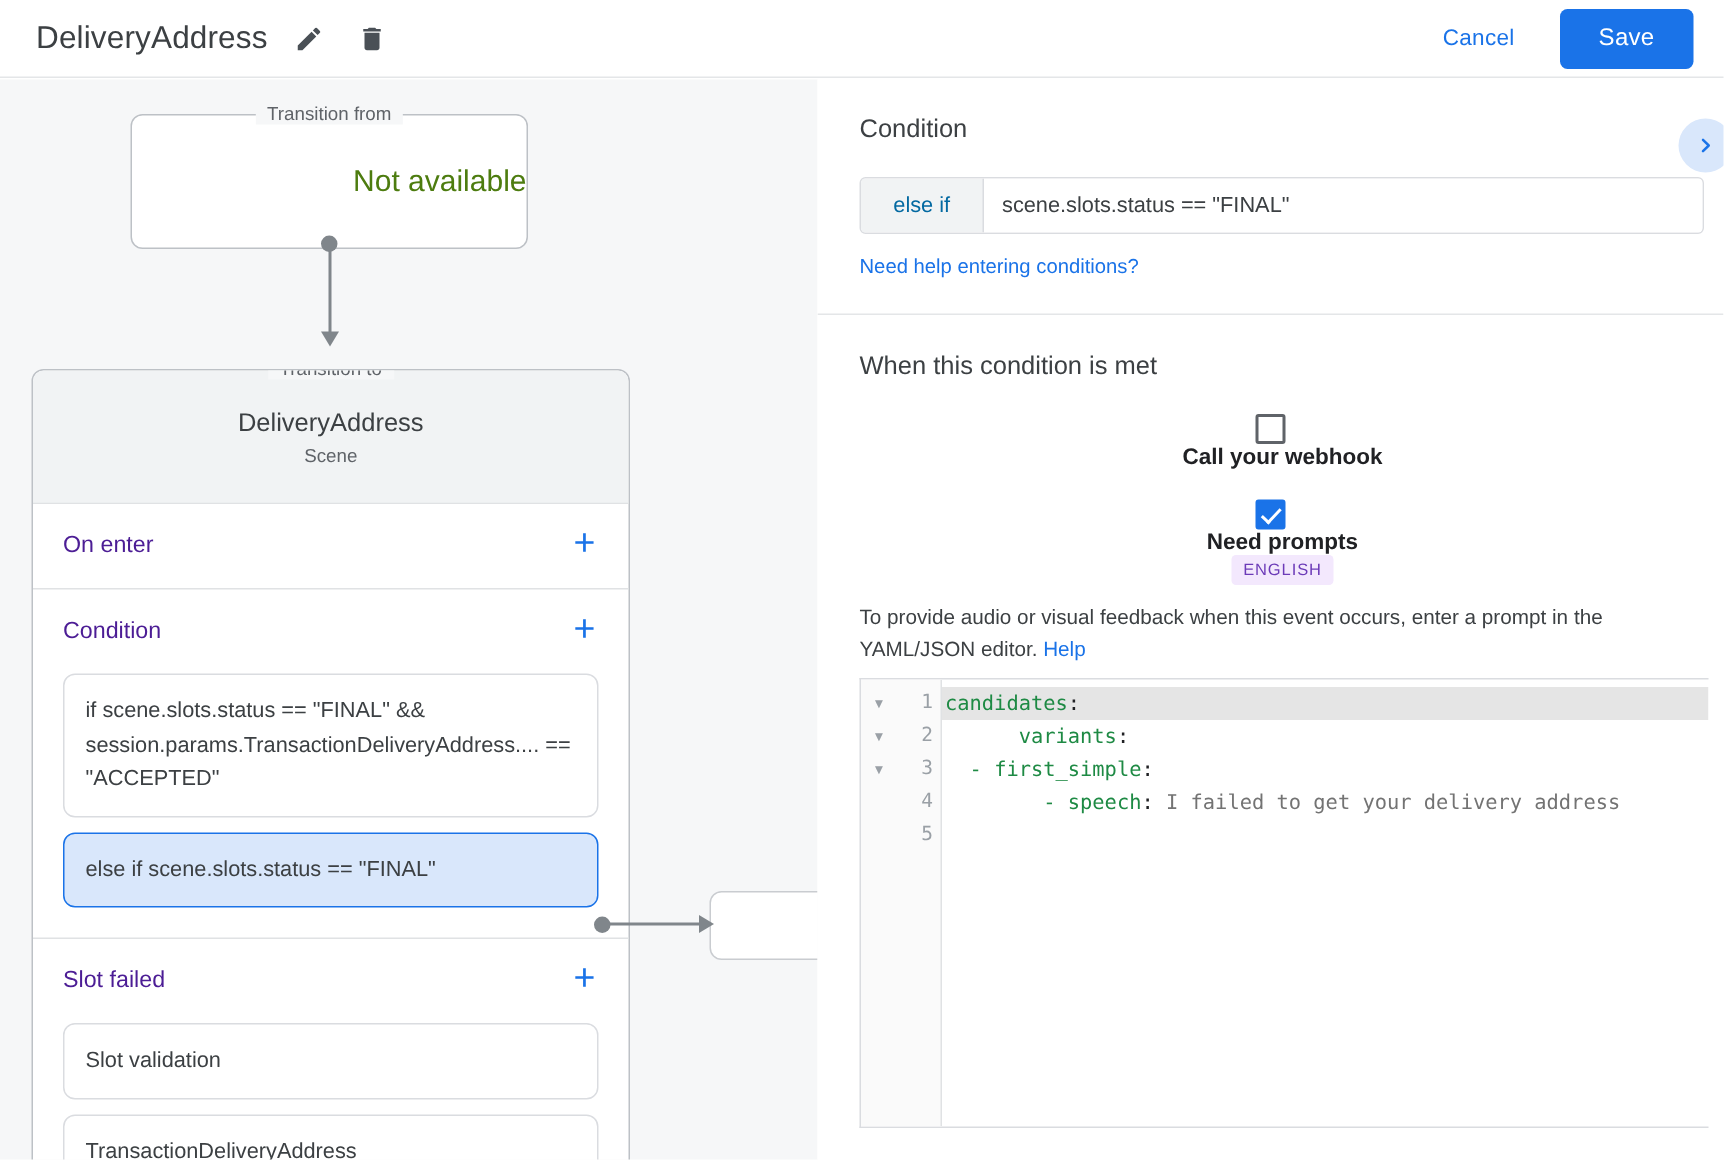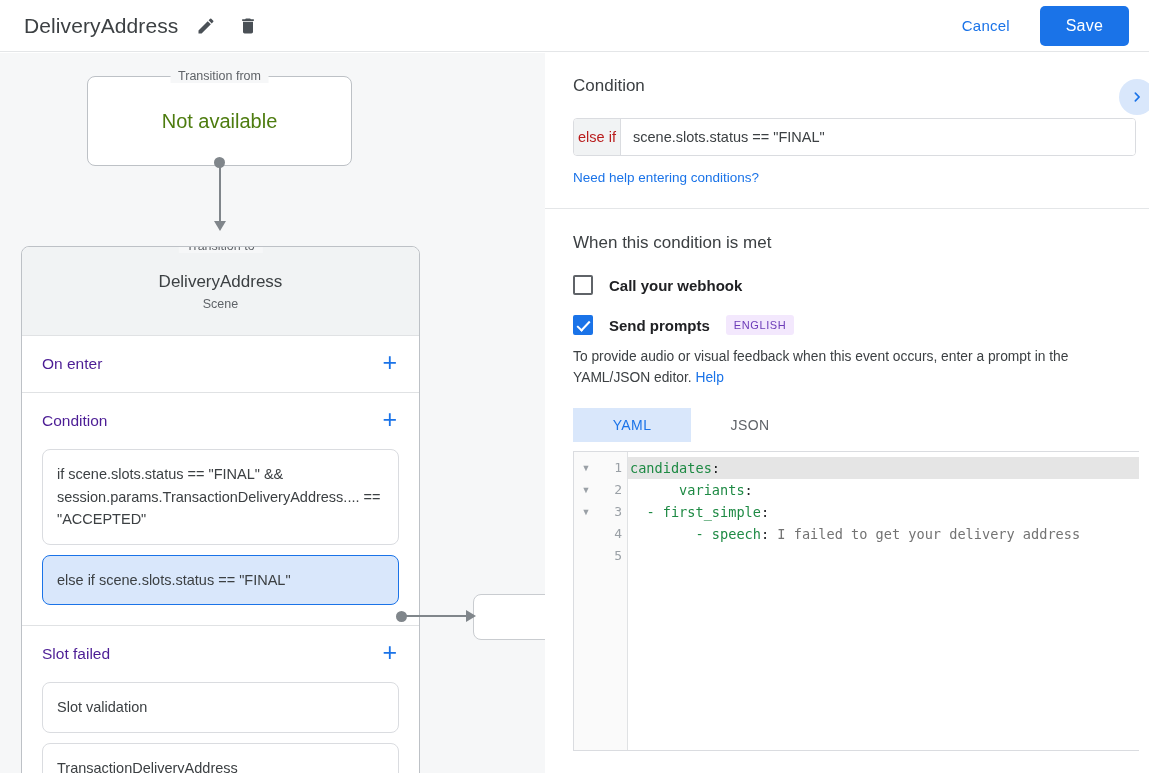--- a/index.html
+++ b/index.html
@@ -81,21 +81,21 @@
     padding: 0 8px;
     font-size: 12.5px;
     color: #5f6368;
     white-space: nowrap;
   }
 
   
   #transition-from {
     left: 87px; top: 23px;
     width: 265px; height: 90px;
-    display: flex; align-items: center; justify-content: center;
+    display: flex; align-items: center; justify-content: flex-end;
   }
   #transition-from .body {
     font-size: 20px; color: #4d7c0f;
   }
 
   
   .connector-v {
     position: absolute;
     left: 219px; top: 109px;
     width: 2px; height: 62px;
@@ -220,23 +220,23 @@
     border: 1px solid #dadce0;
     border-radius: 4px;
     height: 38px;
     width: 563px;
     overflow: hidden;
   }
   .cond-prefix {
     background: #f1f3f4;
     border-right: 1px solid #dadce0;
     display: flex; align-items: center; justify-content: center;
-    width: 47px;
+    width: 82px;
     font-size: 14.5px;
-    color: #b91c1c;
+    color: #0369a1;
   }
   .cond-input {
     flex: 1;
     border: none; outline: none;
     padding: 0 12px;
     font-size: 14.5px;
     color: #3c4043;
     font-family: inherit;
     background: #ffffff;
   }
@@ -253,21 +253,21 @@
     right: -6px; top: 26px;
     width: 36px; height: 36px;
     border-radius: 50%;
     background: #d9e7fb;
     display: flex; align-items: center; justify-content: center;
     cursor: pointer;
   }
   .chev-btn svg { display: block; }
 
   .rp-section.met { padding-top: 24px; }
-  .cbrow { display: flex; align-items: center; margin-top: 20px; }
+  .cbrow { display: flex; align-items: center; margin-top: 20px; flex-direction: column; }
   .cbox {
     width: 20px; height: 20px;
     border: 2px solid #5f6368;
     border-radius: 2px;
     background: #ffffff;
     cursor: pointer;
     flex: none;
   }
   .cbox.checked {
     background: #1a73e8;
@@ -473,32 +473,28 @@
   <div class="rp-section met">
     <h2 class="rp-title">When this condition is met</h2>
 
     <div class="cbrow">
       <div class="cbox"></div>
       <span class="cblabel">Call your webhook</span>
     </div>
 
     <div class="cbrow">
       <div class="cbox checked"></div>
-      <span class="cblabel">Send prompts</span>
+      <span class="cblabel">Need prompts</span>
       <span class="lang-badge">ENGLISH</span>
     </div>
 
     <div class="helptext">
       <span>To provide audio or visual feedback when this event occurs, enter a prompt in the YAML/JSON editor. </span><a>Help</a>
     </div>
 
-    <div class="tabs">
-      <div class="tab active">YAML</div>
-      <div class="tab">JSON</div>
-    </div>
 
     <div class="editor">
       <div class="fold-col">
         <div class="fold">▼</div>
         <div class="fold">▼</div>
         <div class="fold">▼</div>
         <div class="fold"></div>
         <div class="fold"></div>
       </div>
       <div class="gutter">

